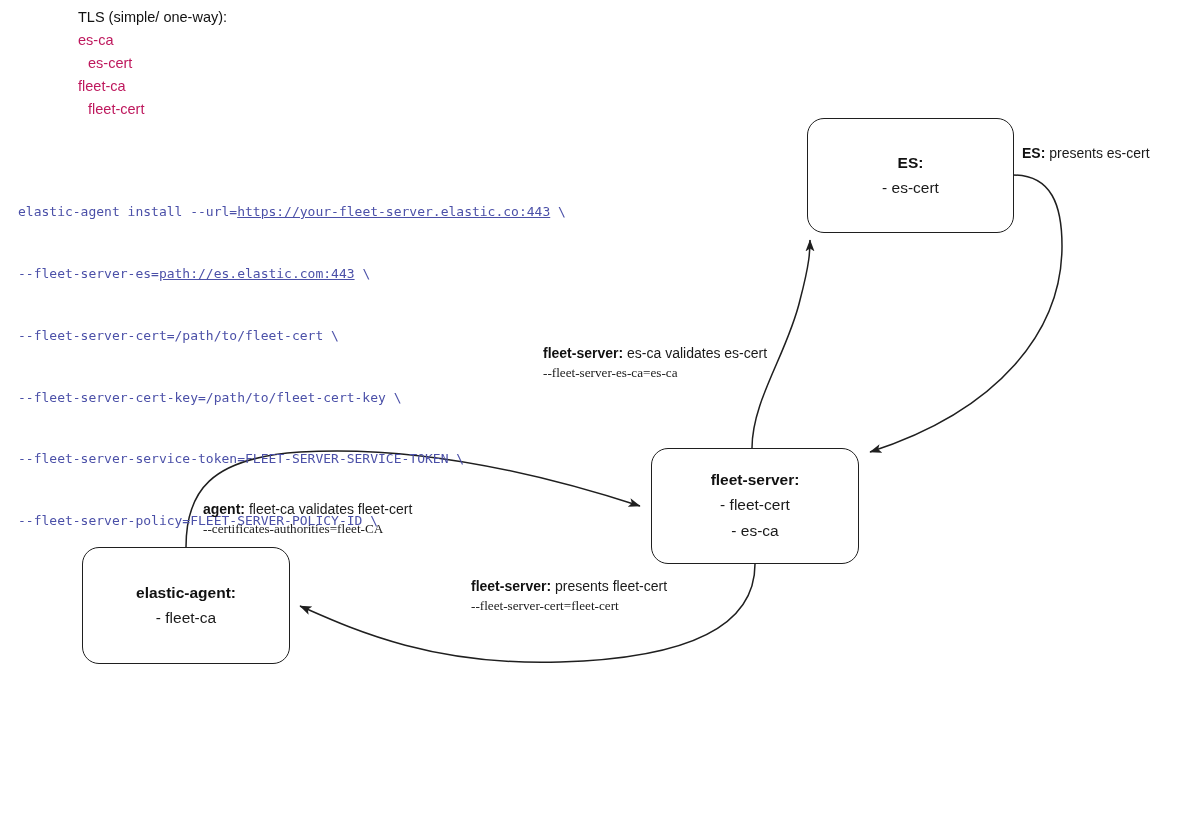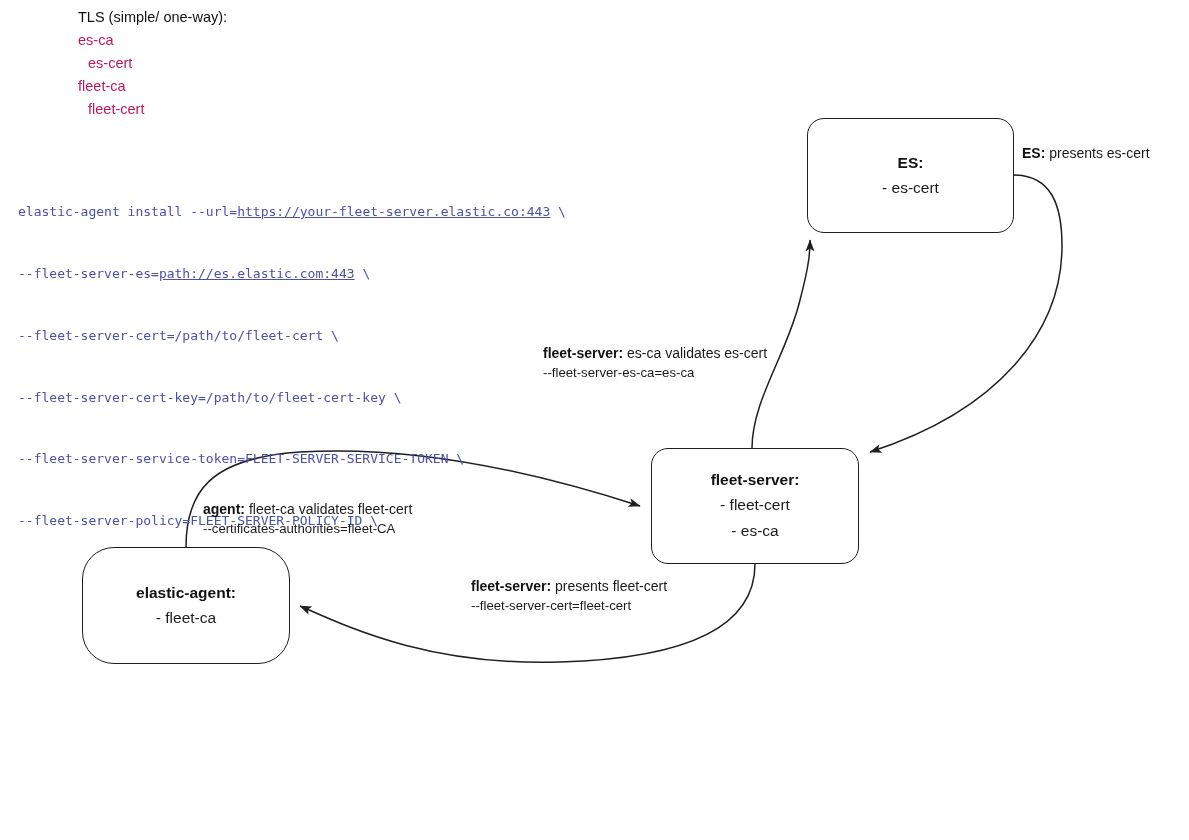--- a/index.html
+++ b/index.html
@@ -83,37 +83,37 @@
     line-height: 24px;
   }
   .node-line {
     font-size: 15.5px;
     color: #1a1a1a;
     line-height: 26px;
   }
 
   #node-es        { left: 807px;  top: 118px; width: 207px; height: 115px; }
   #node-fleet     { left: 651px;  top: 448px; width: 208px; height: 116px; }
-  #node-agent     { left: 82px;   top: 547px; width: 208px; height: 117px; border-radius: 32px; }
+  #node-agent     { left: 82px;   top: 547px; width: 208px; height: 117px; }
 
   
   .edge-label {
     position: absolute;
     z-index: 4;
     background: transparent;
   }
   .lbl-row1 {
     font-size: 14px;
     line-height: 19px;
     color: #1a1a1a;
     white-space: nowrap;
   }
   .lbl-row1 b { font-weight: bold; color: #111111; }
   .lbl-row2 {
-    font-family: Liberation Sans, sans-serif;
+    font-family: Liberation Serif, serif;
     font-size: 13.2px;
     line-height: 20px;
     color: #1a1a1a;
     white-space: nowrap;
   }
 
   #lbl-es-presents   { left: 1022px; top: 144px; }
   #lbl-fs-validates  { left: 543px;  top: 344px; }
   #lbl-agent-validates { left: 203px; top: 500px; }
   #lbl-fs-presents   { left: 471px;  top: 577px; }

